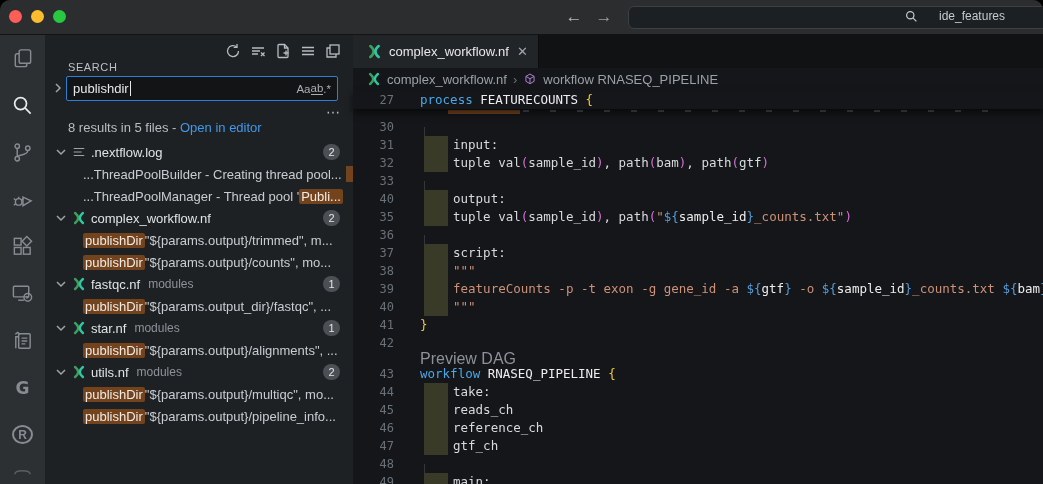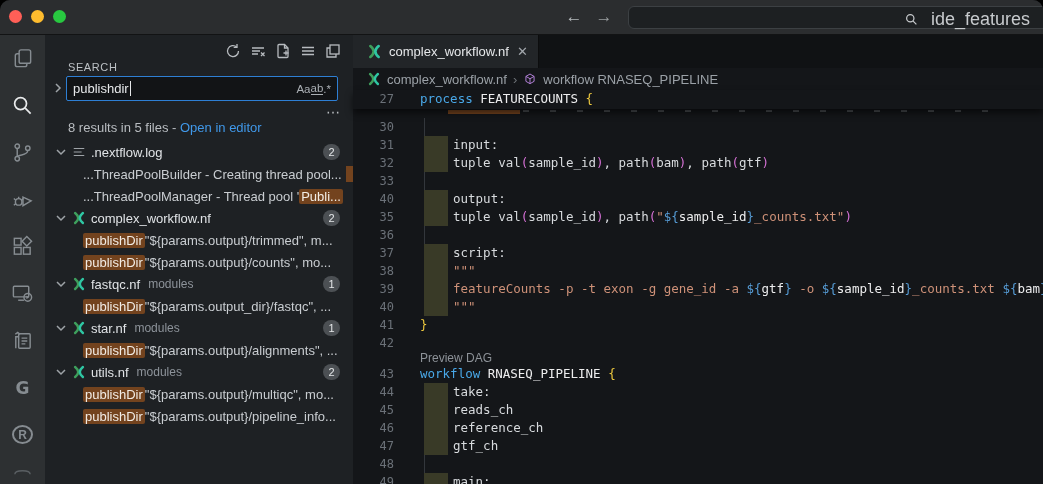--- a/index.html
+++ b/index.html
@@ -11,22 +11,22 @@
   }
   
   .titlebar { position:absolute; left:0; top:0; width:1043px; height:35px;
     background:var(--titlebar-bg); border-bottom:1px solid #121314; }
   .traffic { position:absolute; top:10px; width:13px; height:13px; border-radius:50%; }
   .t-red{ left:9px; background:var(--mac-red);} .t-yellow{ left:31px; background:var(--mac-yellow);} .t-green{ left:53px; background:var(--mac-green);}
   .nav-arrow { position:absolute; top:5px; font-size:17px; color:#b4b8bb; width:24px; text-align:center; line-height:24px; }
   .nav-fwd { color:#9a9ea1; }
   .cmd-center { position:absolute; left:628px; top:6px; width:420px; height:23px;
     background:#1d2022; border:1px solid #3c4043; border-radius:6px; }
-  .cmd-inner { position:absolute; left:276px; top:2px; display:flex; align-items:center; gap:13px;
-    color:#c7cacd; font-size:18px; }
+  .cmd-inner { position:absolute; left:276px; top:2px; display:flex; align-items:center; gap:21px;
+    color:#c7cacd; font-size:12px; }
   
   .activitybar { position:absolute; left:0; top:35px; width:45px; height:449px; background:var(--activity-bg); }
   .ab-item { width:45px; height:47px; display:flex; align-items:center; justify-content:center; color:#868c91; }
   .ab-item svg { width:23px; height:23px; }
   .ab-active { color:#e9ebec; }
   .ab-letter { font-weight:bold; font-size:17px; color:#868c91; font-family:"DejaVu Sans", sans-serif;}
   .r-circ { width:21px; height:19px; border:2px solid #868c91; border-radius:50%;
     display:flex; align-items:center; justify-content:center; font-weight:bold; font-size:12px; color:#868c91;}
   
   .sidebar { position:absolute; left:45px; top:35px; width:308px; height:449px; background:var(--sidebar-bg); overflow:hidden; }
@@ -64,32 +64,32 @@
   .tab { position:absolute; left:0; top:0; width:186px; height:33px; background:#222528;
     display:flex; align-items:center; gap:7px; padding:0 10px 0 14px; border-right:1px solid #0c0d0e;}
   .tab-label { font-size:13px; color:#e6e8ea; }
   .tab-close { margin-left:auto; color:#a3a8ad; font-size:13px; }
   .breadcrumb { position:absolute; left:0; top:33px; width:690px; height:22px;
     display:flex; align-items:center; gap:6px; padding-left:14px; font-size:13px; color:#9ba1a7; }
   .bc-sep { color:#6d7277; }
   
   .code { position:absolute; left:0; top:55px; width:690px; height:394px;
     font-family:"DejaVu Sans Mono", monospace; font-size:12.5px; }
-  .cline { display:flex; height:18px; line-height:18px; }
+  .cline { display:flex; height:18px; line-height:18px;align-items:center; }
   .gut { width:55px; padding-right:14px; text-align:right; color:#6b7178; flex:none; font-size:12px;}
   .ctext { position:relative; flex:1; padding-left:12px; white-space:pre; }
   .ctext.band::before { content:""; position:absolute; left:16px; top:0; width:24px; height:18px; background:var(--scope-band); }
   .ctext.band .toks { margin-left:33px; }
   .ctext.guide::before { content:""; position:absolute; left:16px; top:0; width:1px; height:18px; background:#33373c; }
   .sticky { position:relative; z-index:3; background:var(--editor-bg); box-shadow:0 4px 7px rgba(0,0,0,.55); height:19px; }
   .sliver { position:relative; height:9px; overflow:hidden; }
   .sliver-bar { position:absolute; left:95px; top:1px; width:72px; height:4px; background:var(--match-brown); }
   .sliver-marks { position:absolute; left:170px; top:1px; width:470px; height:2px; opacity:.55;
     background:repeating-linear-gradient(90deg,#70757a 0 6px,transparent 6px 27px); }
-  .codelens { height:13px; line-height:13px; font-size:12px; color:#8d9298;
+  .codelens { height:13px; line-height:13px; font-size:16px; color:#8d9298;
     font-family:"Liberation Sans", sans-serif; display:flex; }
   .codelens .gut { visibility:hidden; }
   .tk-k{ color:#49a8e8; } .tk-b{ color:#ededee; font-weight:normal; }
   .tk-p{ color:#d8dbde; } .tk-m{ color:#d470d4; } .tk-y{ color:#eec93f; }
   .tk-s{ color:#ce9178; } .tk-d{ color:#569cd6; }
   svg { display:block; }
 </style>
 </head>
 <body>
 

